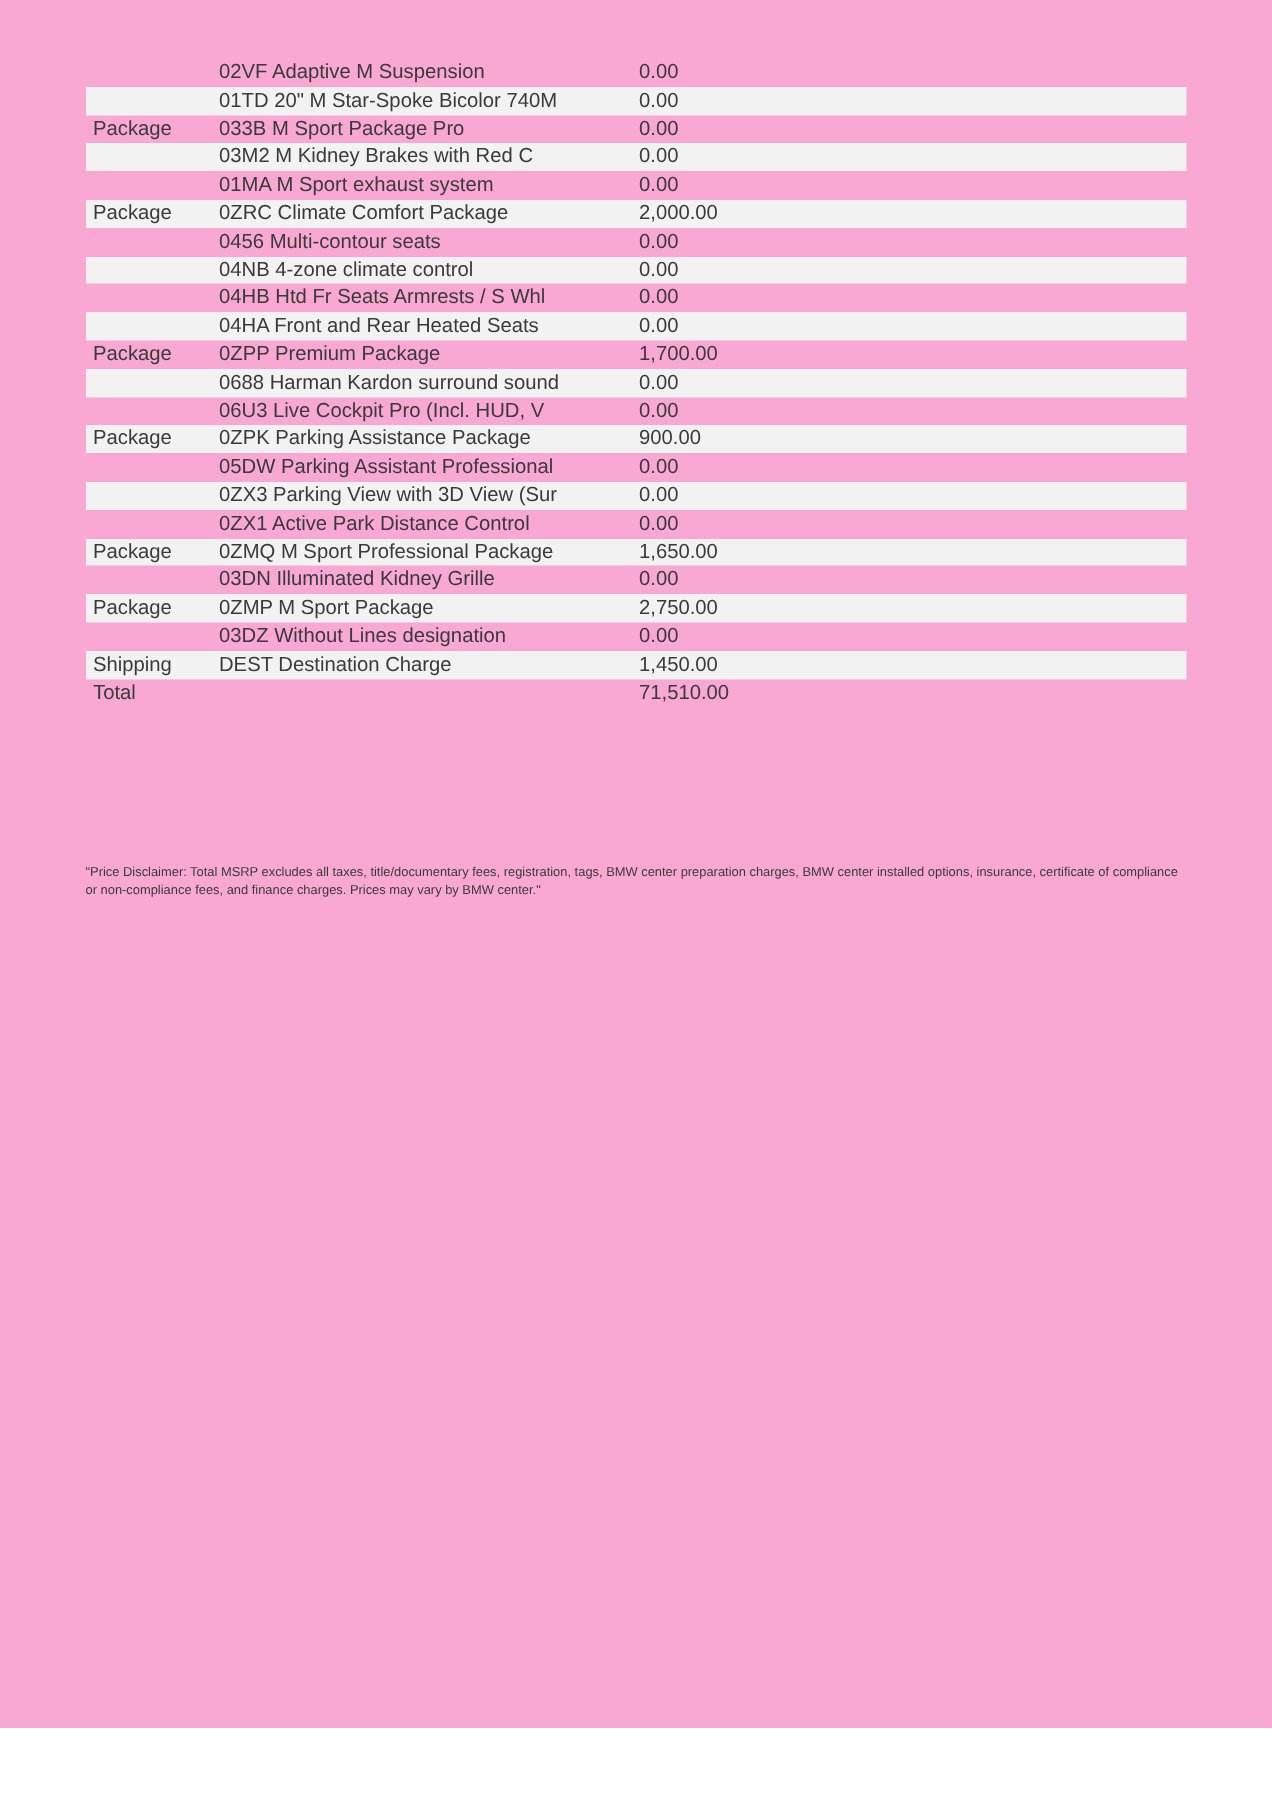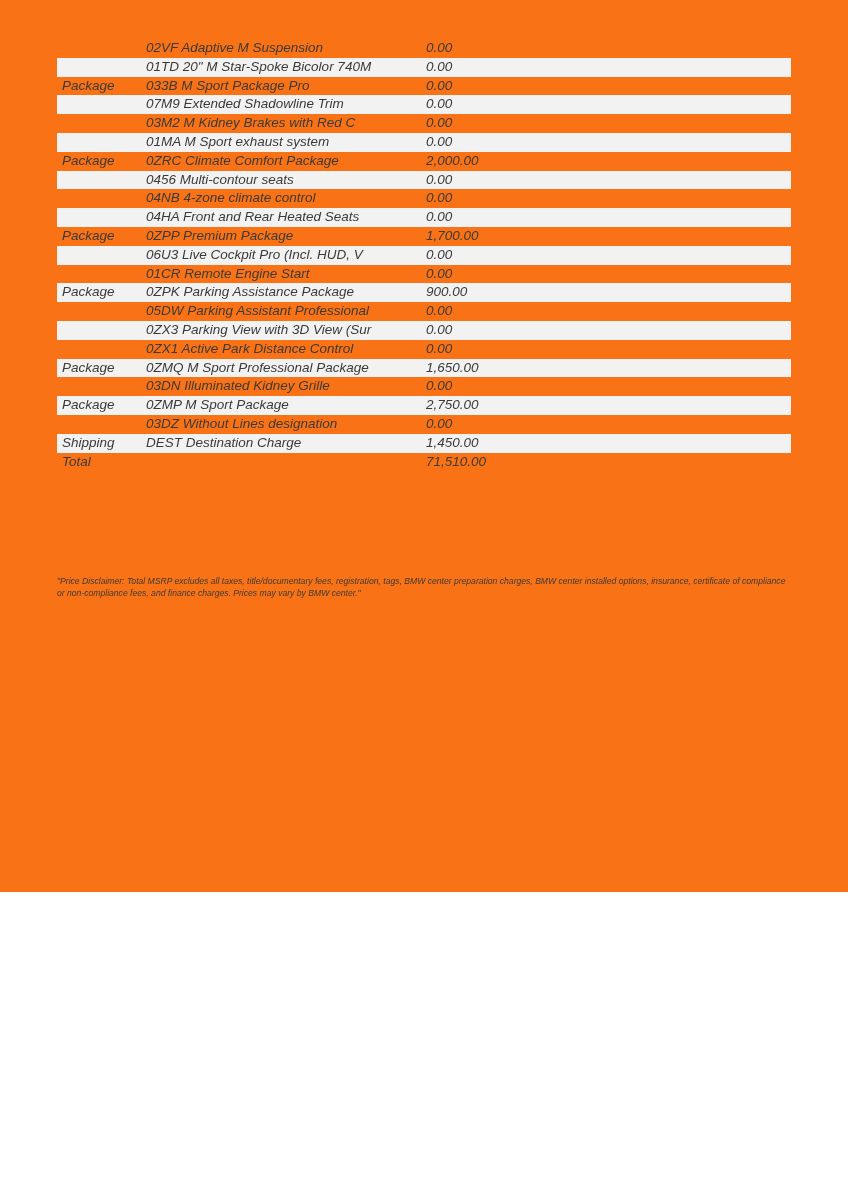--- a/index.html
+++ b/index.html
@@ -4,24 +4,23 @@
 <style>
   * { margin: 0; padding: 0; box-sizing: border-box; }
   html, body {
     width: 848px;
     background: #ffffff;
     font-family: "Liberation Sans", sans-serif;
   }
   .page {
     position: relative;
     width: 848px;
-    height: 892px;
-    background: #f97316;
+    height: 1152px;
+    background: #f9a8d4;
     overflow: hidden;
-    font-style: italic;
   }
   .options-table {
     position: absolute;
     top: 39px;
     left: 57px;
     width: 734px;
     border-collapse: collapse;
     table-layout: fixed;
     font-size: 13.5px;
     color: #3a3a3a;
@@ -78,26 +77,20 @@
       <td class="spacer"></td>
     </tr>
 
     <tr>
       <td class="type">Package</td>
       <td class="item">033B M Sport Package Pro</td>
       <td class="price">0.00</td>
       <td class="spacer"></td>
     </tr>
 
-    <tr>
-      <td class="type"></td>
-      <td class="item">07M9 Extended Shadowline Trim</td>
-      <td class="price">0.00</td>
-      <td class="spacer"></td>
-    </tr>
 
     <tr>
       <td class="type"></td>
       <td class="item">03M2 M Kidney Brakes with Red C</td>
       <td class="price">0.00</td>
       <td class="spacer"></td>
     </tr>
 
 
     <tr>
@@ -122,49 +115,55 @@
     </tr>
 
 
     <tr>
       <td class="type"></td>
       <td class="item">04NB 4-zone climate control</td>
       <td class="price">0.00</td>
       <td class="spacer"></td>
     </tr>
 
+    <tr>
+      <td class="type"></td>
+      <td class="item">04HB Htd Fr Seats Armrests / S Whl</td>
+      <td class="price">0.00</td>
+      <td class="spacer"></td>
+    </tr>
 
     <tr>
       <td class="type"></td>
       <td class="item">04HA Front and Rear Heated Seats</td>
       <td class="price">0.00</td>
       <td class="spacer"></td>
     </tr>
 
     <tr>
       <td class="type">Package</td>
       <td class="item">0ZPP Premium Package</td>
       <td class="price">1,700.00</td>
       <td class="spacer"></td>
     </tr>
 
+    <tr>
+      <td class="type"></td>
+      <td class="item">0688 Harman Kardon surround sound</td>
+      <td class="price">0.00</td>
+      <td class="spacer"></td>
+    </tr>
 
     <tr>
       <td class="type"></td>
       <td class="item">06U3 Live Cockpit Pro (Incl. HUD, V</td>
       <td class="price">0.00</td>
       <td class="spacer"></td>
     </tr>
 
-    <tr>
-      <td class="type"></td>
-      <td class="item">01CR Remote Engine Start</td>
-      <td class="price">0.00</td>
-      <td class="spacer"></td>
-    </tr>
 
     <tr>
       <td class="type">Package</td>
       <td class="item">0ZPK Parking Assistance Package</td>
       <td class="price">900.00</td>
       <td class="spacer"></td>
     </tr>
 
     <tr>
       <td class="type"></td>

